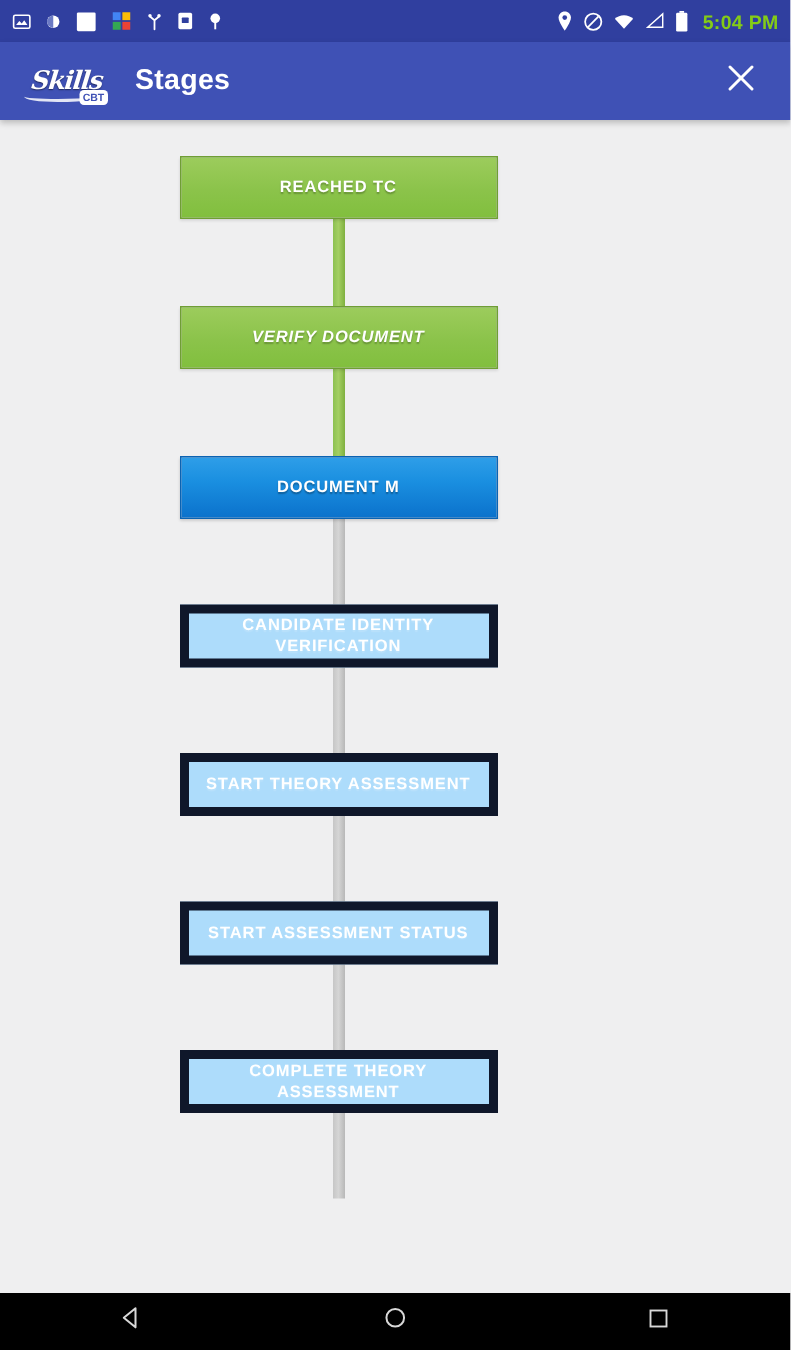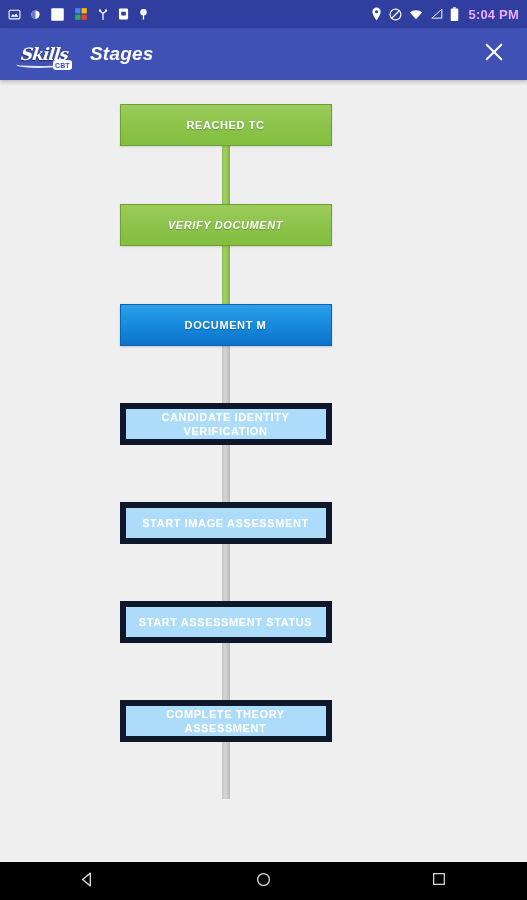--- a/index.html
+++ b/index.html
@@ -15,21 +15,21 @@
   .statusbar {
     position: absolute; top: 0; left: 0; width: 527px; height: 28px;
     background: #303f9f;
     display: flex; align-items: center; justify-content: space-between;
     padding: 0 8px;
   }
   .sb-left { display: flex; align-items: center; gap: 9px; }
   .sb-right { display: flex; align-items: center; gap: 7px; }
   .sb-ico { display: flex; align-items: center; justify-content: center; }
   .sb-time {
-    color: #f0abfc; font-size: 13px; font-weight: bold;
+    color: #84cc16; font-size: 13px; font-weight: bold;
     letter-spacing: 0.2px; margin-left: 2px;
   }
 
   
   .toolbar {
     position: absolute; top: 28px; left: 0; width: 527px; height: 52px;
     background: #3f51b5;
     display: flex; align-items: center; padding: 0 16px;
     box-shadow: 0 2px 4px rgba(0,0,0,0.22);
     z-index: 5;
@@ -54,21 +54,21 @@
     font-family: "Liberation Sans", sans-serif;
   }
   .brand-logo .logo-swoosh {
     position: absolute; left: 0; bottom: 3px; width: 56px; height: 9px;
     border-bottom: 2px solid #ffffff;
     border-radius: 0 0 60% 40%;
     opacity: 0.85;
   }
   .tb-title {
     color: #ffffff; font-size: 19px; font-weight: bold;
-    margin-left: 16px; letter-spacing: 0.2px; font-style: italic;
+    margin-left: 16px; letter-spacing: 0.2px;
   }
   .tb-spacer { flex: 1 1 auto; }
   .tb-close {
     width: 34px; height: 34px; display: flex;
     align-items: center; justify-content: center;
   }
 
   
   .content {
     position: absolute; top: 80px; left: 0; width: 527px; height: 782px;
@@ -267,21 +267,21 @@
         <div class="node pending">
           <span class="lbl">CANDIDATE IDENTITY VERIFICATION</span>
         </div>
       </div>
       <div class="node-wrap" style="height:57px;">
         <div class="connector grey" style="top:0;height:57px;"></div>
       </div>
 
       <div class="node-wrap" style="height:42px;">
         <div class="node pending">
-          <span class="lbl">START IMAGE ASSESSMENT</span>
+          <span class="lbl">START THEORY ASSESSMENT</span>
         </div>
       </div>
       <div class="node-wrap" style="height:57px;">
         <div class="connector grey" style="top:0;height:57px;"></div>
       </div>
 
       <div class="node-wrap" style="height:42px;">
         <div class="node pending">
           <span class="lbl">START ASSESSMENT STATUS</span>
         </div>

